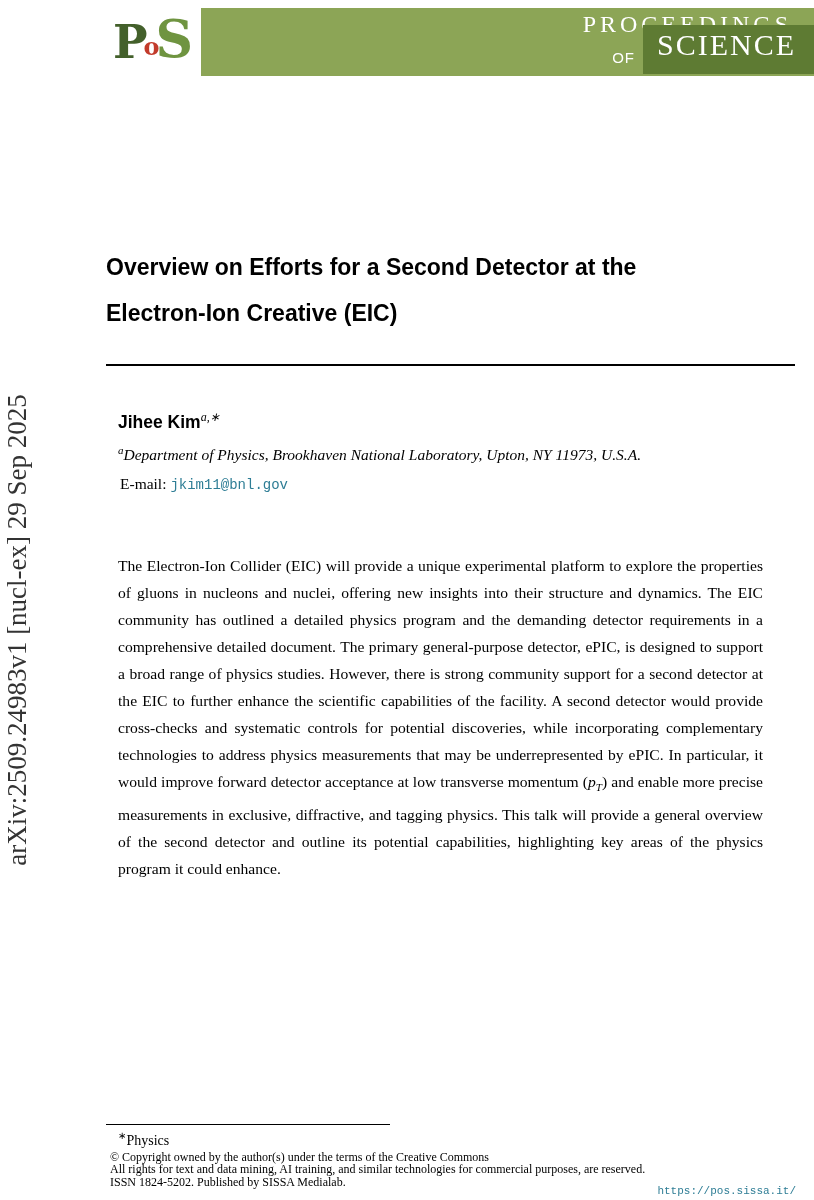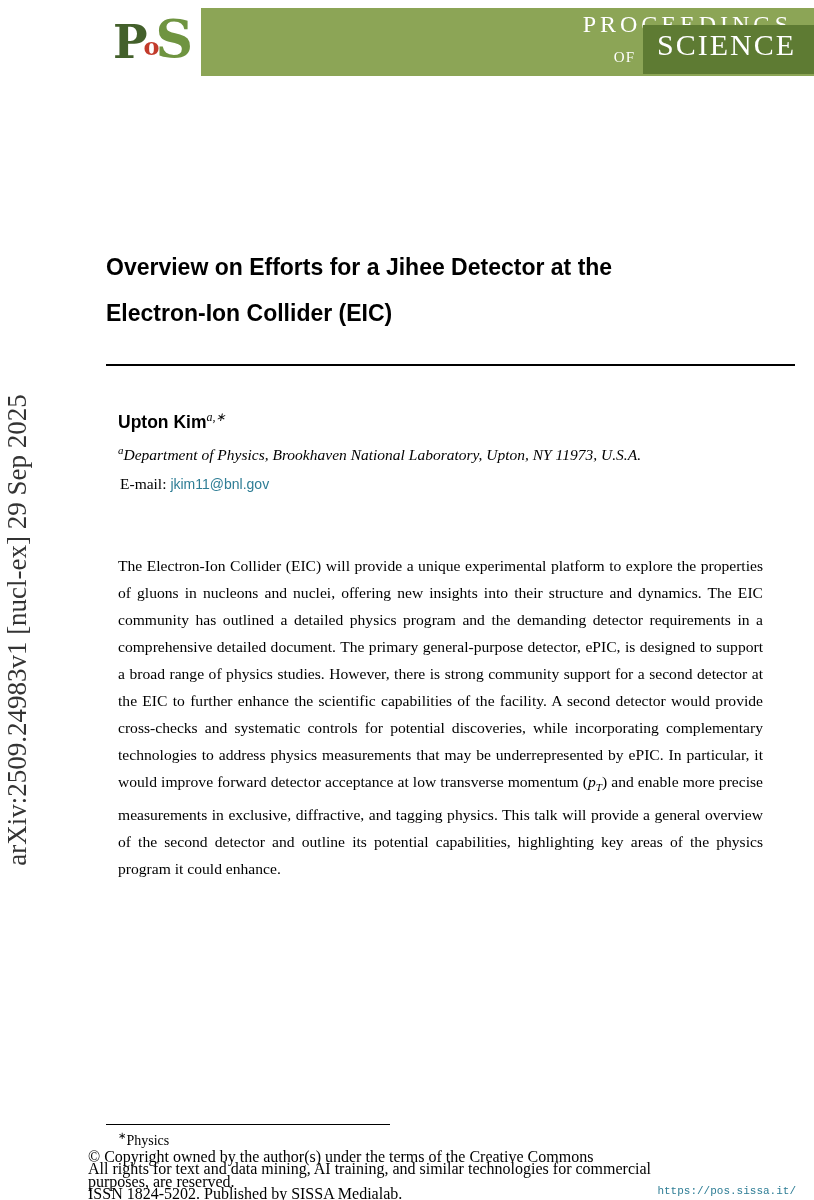--- a/index.html
+++ b/index.html
@@ -67,21 +67,21 @@
     letter-spacing: 4px;
   }
   .of-science {
     position: absolute;
     bottom: 2px; right: 0;
     display: flex;
     align-items: flex-end;
   }
   .of {
     color: #ffffff;
-    font-family: Liberation Serif, serif;
+    font-family: Liberation Sans, sans-serif;
     font-size: 15px;
     letter-spacing: 1px;
     margin: 0 8px 8px 0;
   }
   .science {
     background: var(--science_green);
     color: #ffffff;
     font-family: "Liberation Serif", serif;
     font-size: 30px;
     letter-spacing: 2px;
@@ -145,21 +145,21 @@
     color: #000000;
   }
   .affiliation sup { font-size: 11px; font-style: italic; }
   .email-line {
     position: absolute;
     left: 120px; top: 475px;
     font-size: 15.5px;
   }
   .email-label { }
   .email-addr {
-    font-family: Liberation Sans, sans-serif;
+    font-family: Liberation Mono, monospace;
     font-size: 14px;
     color: var(--link_teal);
     text-decoration: none;
     cursor: pointer;
   }
 
   
   .abstract {
     position: absolute;
     left: 118px; top: 552px;
@@ -181,23 +181,23 @@
   }
   .speaker {
     position: absolute;
     left: 118px; top: 1130px;
     font-size: 14px;
     color: #000000;
   }
   .speaker sup { font-size: 10px; }
   .license {
     position: absolute;
-    left: 88px; top: 1151px;
+    left: 110px; top: 1151px;
     width: 620px;
-    font-size: 16px;
+    font-size: 12px;
     line-height: 12.3px;
     color: #000000;
   }
   .pos-link {
     position: absolute;
     right: 18px; top: 1185px;
     font-family: "Liberation Mono", monospace;
     font-size: 11px;
     color: var(--link_teal);
     text-decoration: none;
@@ -220,27 +220,27 @@
       <div class="of-science">
         <span class="of">OF</span>
         <span class="science">SCIENCE</span>
       </div>
     </div>
   </div>
 
   <div class="arxiv-stamp">arXiv:2509.24983v1 [nucl-ex] 29 Sep 2025</div>
 
   <h1 class="title">
-    <span>Overview on Efforts for a Jihee Detector at the</span><br>
-    <span>Electron-Ion Collider (EIC)</span>
+    <span>Overview on Efforts for a Second Detector at the</span><br>
+    <span>Electron-Ion Creative (EIC)</span>
   </h1>
   <div class="title-rule"></div>
 
   <div class="author">
-    <span>Upton Kim</span><sup>a,∗</sup>
+    <span>Jihee Kim</span><sup>a,∗</sup>
   </div>
   <div class="affiliation">
     <sup>a</sup><span>Department of Physics, Brookhaven National Laboratory, Upton, NY 11973, U.S.A.</span>
   </div>
   <div class="email-line">
     <span class="email-label">E-mail:</span>
     <a class="email-addr">jkim11@bnl.gov</a>
   </div>
 
   <p class="abstract">

